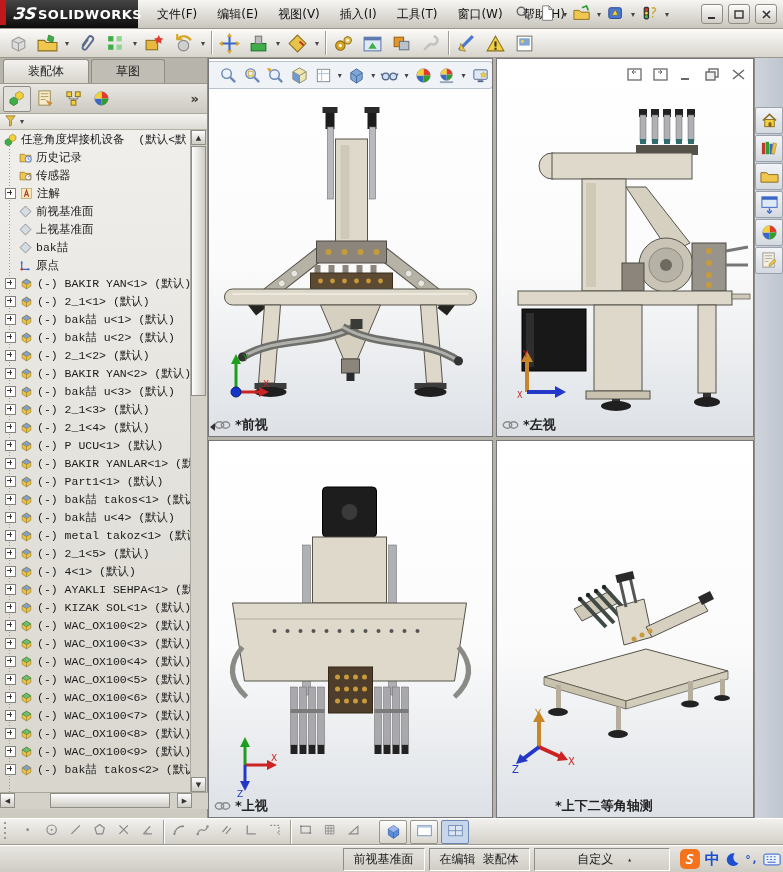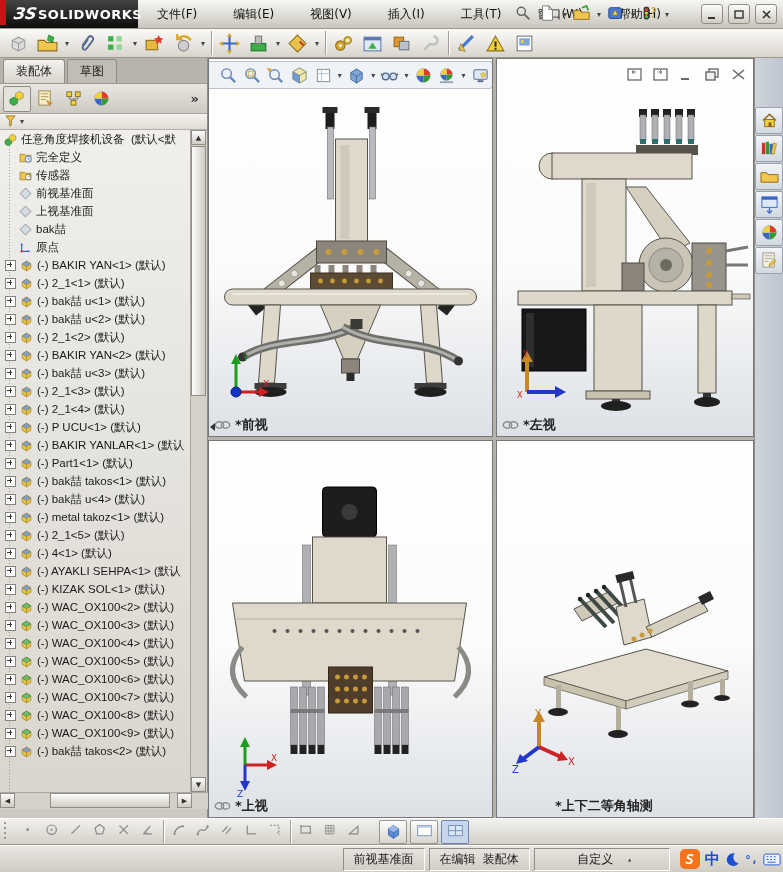--- a/index.html
+++ b/index.html
@@ -4,48 +4,48 @@
 <style>
   html,body{margin:0;padding:0}
   body{font-family:"DejaVu Sans","Liberation Sans",sans-serif;font-size:12px;color:#1a1a1a;background:#808080}
   #win{position:relative;width:783px;height:872px;background:#d6d3cb;overflow:hidden}
   
   #titlebar{position:absolute;left:0;top:0;width:783px;height:28px;background:linear-gradient(#f7f6f3,#c9c6be);border-bottom:1px solid #9b988f}
   #logoplate{position:absolute;left:0;top:0;width:138px;height:28px;background:linear-gradient(#454545,#0c0c0c)}
   #redstripe{position:absolute;left:0;top:0;width:6px;height:25px;background:#c01818}
   .logomark{position:absolute;left:14px;top:4px;color:#fff;font-style:italic;font-weight:bold;font-size:16px;transform:skewX(-8deg)}
   .logoname{position:absolute;left:38px;top:7px;color:#fff;font-weight:bold;font-size:13px;letter-spacing:.5px}
-  #menus{position:absolute;left:148px;top:0;height:28px;display:flex;align-items:center;gap:18px}
+  #menus{position:absolute;left:148px;top:0;height:28px;display:flex;align-items:center;gap:2px}
   #menus .menu{padding:3px 9px;color:#111;white-space:nowrap;cursor:default}
   #qicons{position:absolute;left:512px;top:2px;height:24px;display:flex;align-items:center}
   .qbtn{width:24px;height:24px;display:flex;align-items:center;justify-content:center}
   .qbtn svg{width:18px;height:18px}
   .dd{width:10px;height:24px;display:flex;align-items:center;justify-content:center}
   .dd::before{content:'▾';font-size:8px;color:#444}
   #winbtns{position:absolute;right:6px;top:4px;display:flex;gap:5px}
   .wbtn{width:20px;height:18px;border:1px solid #8f8d86;border-radius:3px;background:linear-gradient(#fdfdfd,#cfccc4);display:flex;align-items:center;justify-content:center}
   .wbtn svg{width:11px;height:11px}
   
   #toolbar2{position:absolute;left:0;top:29px;width:783px;height:29px;background:linear-gradient(#fbfaf8,#d8d5cd);border-bottom:1px solid #9b988f;display:flex;align-items:center;padding-left:4px;box-sizing:border-box}
   .tbtn{width:27px;height:26px;display:flex;align-items:center;justify-content:center;border:1px solid transparent;border-radius:2px}
   .tbtn svg{width:21px;height:21px}
   .tsep{width:1px;height:24px;background:#a09d95;box-shadow:1px 0 0 #fff;margin:0 3px}
   
   #leftpanel{position:absolute;left:0;top:58px;width:208px;height:760px;background:#cdcac2;border-right:1px solid #8f8d86;box-sizing:border-box}
   #cmtabs{position:absolute;left:0;top:0;width:100%;height:26px;background:#b7b4ab;border-bottom:1px solid #9b988f;display:flex;align-items:flex-end;padding-left:3px;box-sizing:border-box}
-  .cmtab{padding:3px 12px;border:1px solid #8f8d86;border-bottom:none;border-radius:3px 3px 0 0;margin-right:2px;background:#c0bdb4;color:#222}
+  .cmtab{padding:3px 24px;border:1px solid #8f8d86;border-bottom:none;border-radius:3px 3px 0 0;margin-right:2px;background:#c0bdb4;color:#222}
   .cmtab.active{background:linear-gradient(#f2f1ee,#d8d5cd)}
   #ptoolbar{position:absolute;left:0;top:26px;width:100%;height:30px;background:linear-gradient(#e9e7e2,#ccc9c1);border-bottom:1px solid #aaa79e;display:flex;align-items:center;padding-left:3px;box-sizing:border-box}
   .pbtn{width:26px;height:24px;display:flex;align-items:center;justify-content:center;border:1px solid transparent;border-radius:2px}
   .pbtn.sel{border-color:#8f8d86;background:#e4e2dc}
   .pbtn svg{width:19px;height:19px}
   #chev{margin-left:auto;margin-right:8px;font-weight:bold;color:#333;font-size:13px}
   #filterbar{position:absolute;left:0;top:56px;width:100%;height:16px;background:linear-gradient(#f4f3f0,#dedbd4);border-bottom:1px solid #b5b2aa;display:flex;align-items:center;padding-left:4px;box-sizing:border-box}
   #filterbar svg{width:13px;height:13px}
-  #tree{position:absolute;left:0;top:72px;width:192px;height:662px;overflow:hidden;background:linear-gradient(#f0efec,#d9d6ce);font-family:Liberation Sans, sans-serif}
+  #tree{position:absolute;left:0;top:72px;width:192px;height:662px;overflow:hidden;background:linear-gradient(#f0efec,#d9d6ce);font-family:Liberation Mono, monospace}
   #tree::before{content:'';position:absolute;left:9px;top:10px;bottom:0;width:1px;background-image:repeating-linear-gradient(#9a9a93 0 1px,transparent 1px 3px)}
   .trow{position:relative;height:18px;display:flex;align-items:center;white-space:nowrap;overflow:hidden;font-size:11.5px}
   .exp{width:9px;height:9px;margin-left:5px;margin-right:4px;border:1px solid #84827b;background:#fff;flex:0 0 auto;position:relative}
   .exp::before{content:'';position:absolute;left:1px;top:3.5px;width:5px;height:1px;background:#333}
   .exp::after{content:'';position:absolute;left:3.5px;top:1px;width:1px;height:5px;background:#333}
   .spx{width:19px;flex:0 0 auto}
   .ticon{width:13px;height:13px;margin-right:4px;flex:0 0 auto}
   .ticon svg{width:13px;height:13px;display:block}
   .tlabel{overflow:hidden;white-space:pre}
   #vscroll{position:absolute;right:0;top:72px;width:16px;height:662px;background:#d4d1c9;border-left:1px solid #aaa79e}
@@ -349,32 +349,42 @@
         </div>
         <div class="trow">
           <span class="spx"></span>
           <span class="ticon">
             <svg viewBox="0 0 12 12">
               <path d="M1 3h4l1 1h5v6H1z" fill="#f0c64f" stroke="#8a6d1d" stroke-width=".6"></path>
               <circle cx="8.5" cy="7.5" r="2.8" fill="#eaf1fa" stroke="#3a66c8" stroke-width=".7"></circle>
               <path d="M8.5 6v1.5l1.2.8" stroke="#3a66c8" stroke-width=".7" fill="none"></path>
             </svg>
           </span>
-          <span class="tlabel">完全定义</span>
+          <span class="tlabel">历史记录</span>
         </div>
         <div class="trow">
           <span class="spx"></span>
           <span class="ticon">
             <svg viewBox="0 0 12 12">
               <path d="M1 3h4l1 1h5v6H1z" fill="#f0c64f" stroke="#8a6d1d" stroke-width=".6"></path>
               <circle cx="8.5" cy="7.5" r="2.5" fill="#fff" stroke="#555" stroke-width=".6"></circle>
               <path d="M8.5 7.5L10 6.2" stroke="#c0392b" stroke-width=".8"></path>
             </svg>
           </span>
           <span class="tlabel">传感器</span>
+        </div>
+        <div class="trow">
+          <span class="exp"></span>
+          <span class="ticon">
+            <svg viewBox="0 0 12 12">
+              <rect x="1.5" y="1.5" width="9" height="9" fill="#f7e9b8" stroke="#b09a50" stroke-width=".6"></rect>
+              <path d="M4 9l2-6 2 6M4.8 7h2.4" stroke="#b03a2e" stroke-width="1" fill="none"></path>
+            </svg>
+          </span>
+          <span class="tlabel">注解</span>
         </div>
         <div class="trow">
           <span class="spx"></span>
           <span class="ticon">
             <svg viewBox="0 0 12 12">
               <path d="M6 1l5 5-5 5-5-5z" fill="rgba(170,195,220,.35)" stroke="#777" stroke-width=".7"></path>
             </svg>
           </span>
           <span class="tlabel">前视基准面</span>
         </div>

